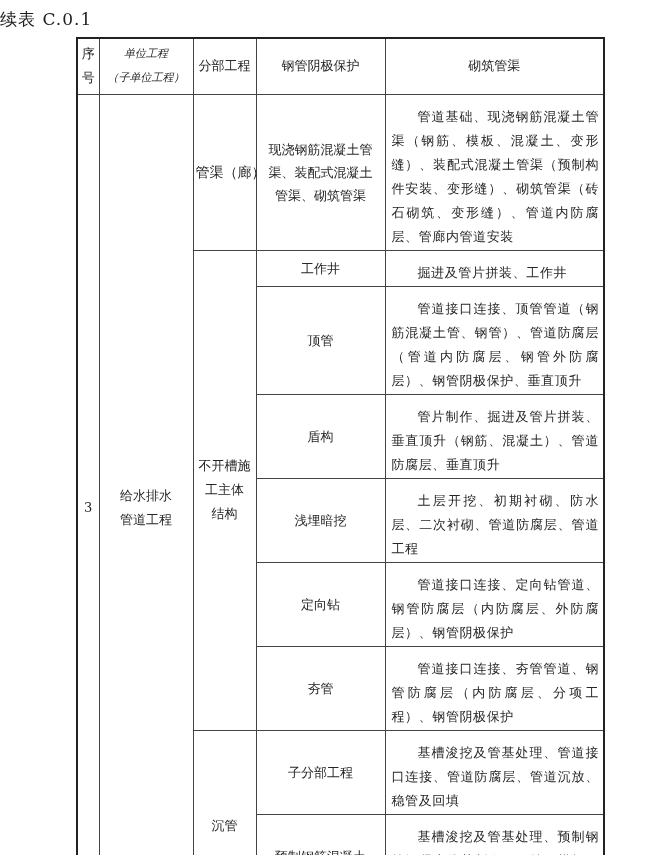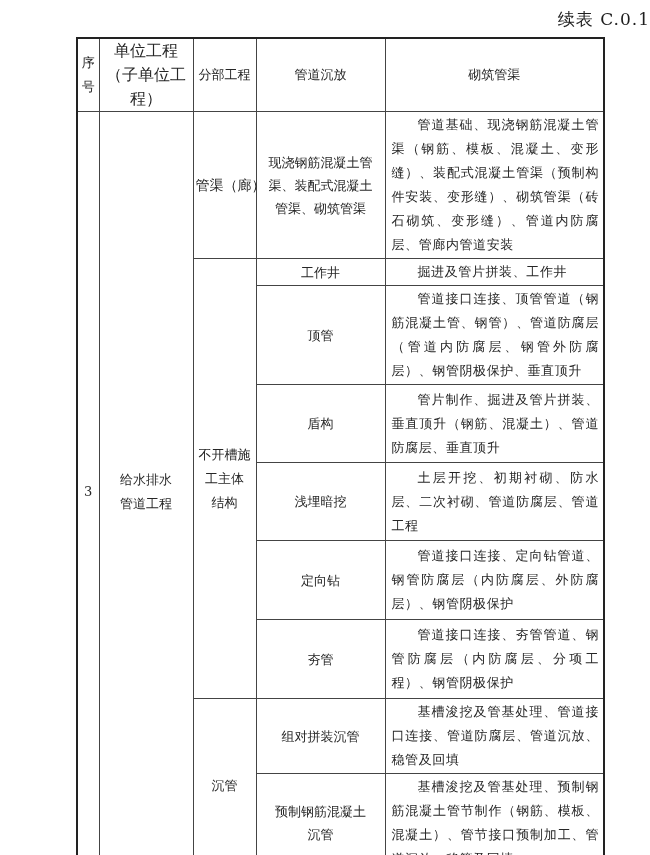--- a/index.html
+++ b/index.html
@@ -1,38 +1,38 @@
 <!DOCTYPE html>
 <html><head>
 <meta charset="utf-8">
 <style>
   html, body { margin: 0; padding: 0; }
   body {
     width: 650px; height: 855px; background: #ffffff; position: relative; overflow: hidden;
     font-family: "DejaVu Serif", "Liberation Serif", serif; color: #222222;
   }
   .title {
-    position: absolute; left: 0; top: 8px; width: 650px; text-align: right;
+    position: absolute; left: 0; top: 8px; width: 650px; text-align: left;
     font-size: 17px; color: #1e1e1e; letter-spacing: 1px;
   }
   table {
     position: absolute; left: 76px; top: 37px;
     border-collapse: collapse; table-layout: fixed;
     width: 527px; height: 806px;
     border: 2px solid #222222;
   }
   td, th {
     border: 1px solid #444444; padding: 0; font-weight: normal;
     font-size: 13px; line-height: 24px; text-align: center; vertical-align: middle;
     color: #262626;
   }
   th { line-height: 24px; }
-  th.hdr-unit { font-size: 16px; }
+  th.hdr-unit { font-size: 11px; font-style: italic; }
   td.desc {
-    text-align: justify; padding: 1px 4px 1px 6px; line-height: 24px;
+    text-align: justify; padding: 10px 4px 1px 6px; line-height: 24px;
     text-indent: 2em; letter-spacing: 0.6px;
   }
   td.sub { padding: 0 12px; line-height: 23px; margin-top: 40px; }
   .narrow { padding: 0 2px; }
 </style>
 </head>
 <body>
 
 <div class="title">续表 C.0.1</div>
 
@@ -48,21 +48,21 @@
       <tr style="height:56px">
     <th class="narrow">
       <div>序</div>
       <div>号</div>
     </th>
     <th class="hdr-unit">
       <div>单位工程</div>
       <div>（子单位工程）</div>
     </th>
     <th>分部工程</th>
-    <th>管道沉放</th>
+    <th>钢管阴极保护</th>
     <th>砌筑管渠</th>
   </tr>
 
   <tr style="height:143px">
     <td rowspan="10" class="narrow">3</td>
     <td rowspan="10">
       <div>给水排水</div>
       <div>管道工程</div>
     </td>
     <td class="narrow">
@@ -101,21 +101,21 @@
     <td class="sub">定向钻</td>
     <td class="desc">管道接口连接、定向钻管道、钢管防腐层（内防腐层、外防腐层）、钢管阴极保护</td>
   </tr>
   <tr style="height:79px">
     <td class="sub">夯管</td>
     <td class="desc">管道接口连接、夯管管道、钢管防腐层（内防腐层、分项工程）、钢管阴极保护</td>
   </tr>
 
   <tr style="height:70px">
     <td rowspan="2" class="narrow">沉管</td>
-    <td class="sub">组对拼装沉管</td>
+    <td class="sub">子分部工程</td>
     <td class="desc">基槽浚挖及管基处理、管道接口连接、管道防腐层、管道沉放、稳管及回填</td>
   </tr>
   <tr style="height:98px">
     <td class="sub">
       <div>预制钢筋混凝土</div>
       <div>沉管</div>
     </td>
     <td class="desc">基槽浚挖及管基处理、预制钢筋混凝土管节制作（钢筋、模板、混凝土）、管节接口预制加工、管道沉放、稳管及回填</td>
   </tr>
 </tbody>

